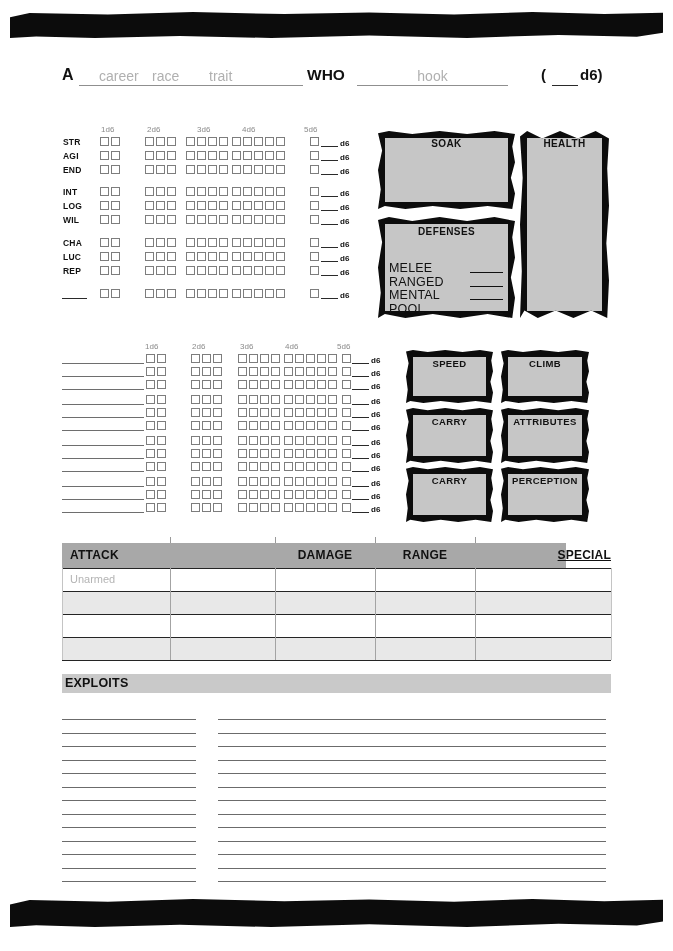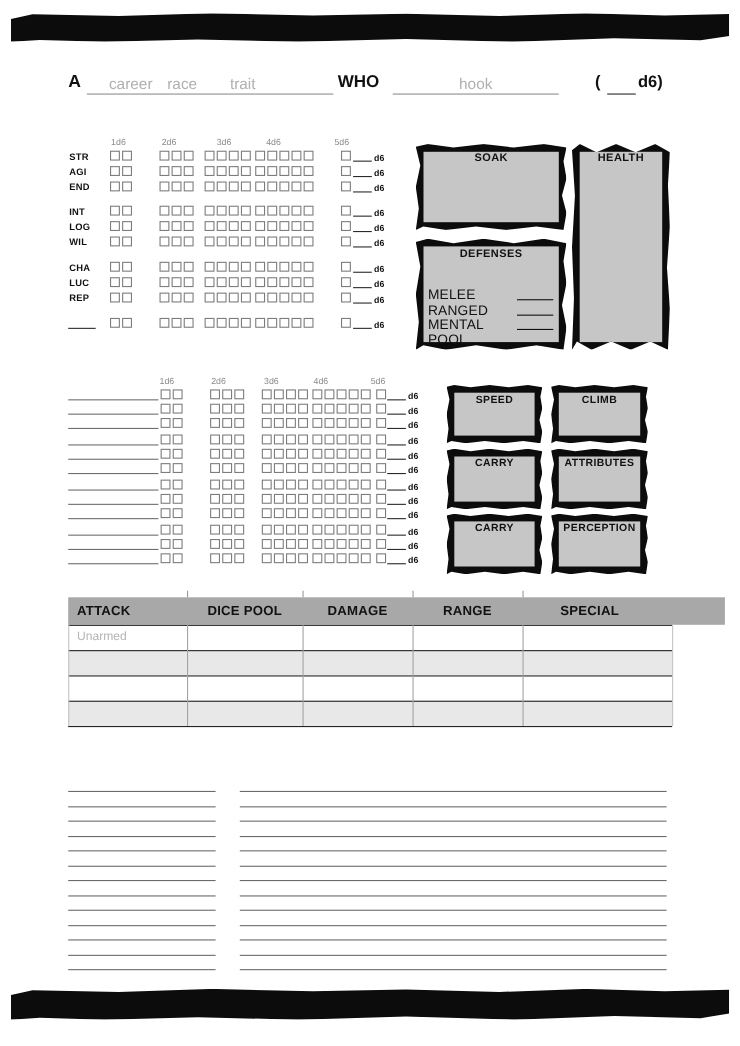--- a/index.html
+++ b/index.html
@@ -574,26 +574,25 @@
         <div class="grunge-inner"></div>
         <div class="grunge-label" style="font-size:9.5px;top:8px;">CARRY</div>
       </div>
       <div class="grunge" style="left:501px;top:467px;width:88px;height:55px;">
         <div class="grunge-inner"></div>
         <div class="grunge-label" style="font-size:9.5px;top:8px;">PERCEPTION</div>
       </div>
     </div>
 
   <div id="attack-table">
-      <div class="tbl-head" style="left:62px;top:543px;width:597px;height:25px;">
+      <div class="tbl-head" style="left:62px;top:543px;width:504px;height:25px;">
         <div class="tbl-hcell" style="left:0px;width:108px;text-align:left;padding-left:8px;">ATTACK</div>
-        <div class="tbl-hcell" style="left:108px;width:105px;text-align:center;">DICE POOL</div>
         <div class="tbl-hcell" style="left:213px;width:100px;text-align:center;">DAMAGE</div>
         <div class="tbl-hcell" style="left:313px;width:100px;text-align:center;">RANGE</div>
-        <div class="tbl-hcell" style="left:402px;width:136px;text-align:center;padding-left:8px;">SPECIAL</div>
+        <div class="tbl-hcell" style="left:413px;width:136px;text-align:right;padding-left:8px;text-decoration:underline;">SPECIAL</div>
       </div>
       <div class="tbl-row" style="top:568px;background:#fff;">
         <div class="tbl-cell" style="left:0px;width:108px;">Unarmed</div>
         <div class="tbl-cell" style="left:108px;width:105px;"></div>
         <div class="tbl-cell" style="left:213px;width:100px;"></div>
         <div class="tbl-cell" style="left:313px;width:100px;"></div>
         <div class="tbl-cell" style="left:413px;width:136px;"></div>
       </div>
       <div class="tbl-row" style="top:591px;background:#e8e8e8;">
         <div class="tbl-cell" style="left:0px;width:108px;"></div>
@@ -626,20 +625,21 @@
       <div class="vline" style="left:275px;top:568px;height:92px;"></div>
       <div class="vtick" style="left:275px;top:537px;"></div>
       <div class="vline" style="left:375px;top:568px;height:92px;"></div>
       <div class="vtick" style="left:375px;top:537px;"></div>
       <div class="vline" style="left:475px;top:568px;height:92px;"></div>
       <div class="vtick" style="left:475px;top:537px;"></div>
       <div class="vline" style="left:62px;top:568px;height:92px;border-left-color:#c4c4c4;"></div>
       <div class="vline" style="left:611px;top:568px;height:92px;border-left-color:#c4c4c4;"></div>
     </div>
 
+  <div class="secbar tall" style="top:674px;">EXPLOITS</div>
   <div id="exploit-lines">
       <div class="ex-line" style="left:62px;top:719px;width:134px;"></div>
       <div class="ex-line" style="left:62px;top:732.5px;width:134px;"></div>
       <div class="ex-line" style="left:62px;top:746px;width:134px;"></div>
       <div class="ex-line" style="left:62px;top:759.5px;width:134px;"></div>
       <div class="ex-line" style="left:62px;top:773px;width:134px;"></div>
       <div class="ex-line" style="left:62px;top:786.5px;width:134px;"></div>
       <div class="ex-line" style="left:62px;top:800px;width:134px;"></div>
       <div class="ex-line" style="left:62px;top:813.5px;width:134px;"></div>
       <div class="ex-line" style="left:62px;top:827px;width:134px;"></div>

